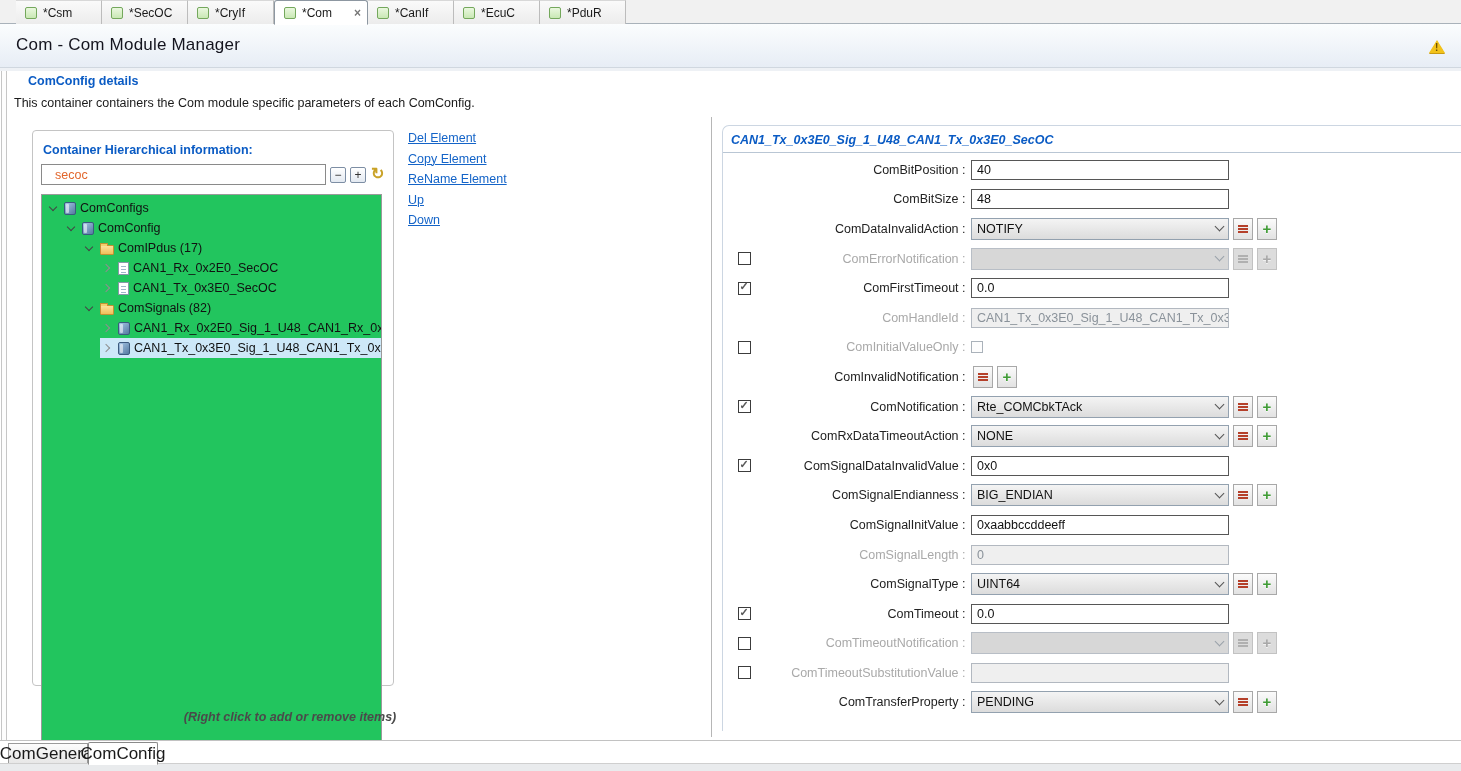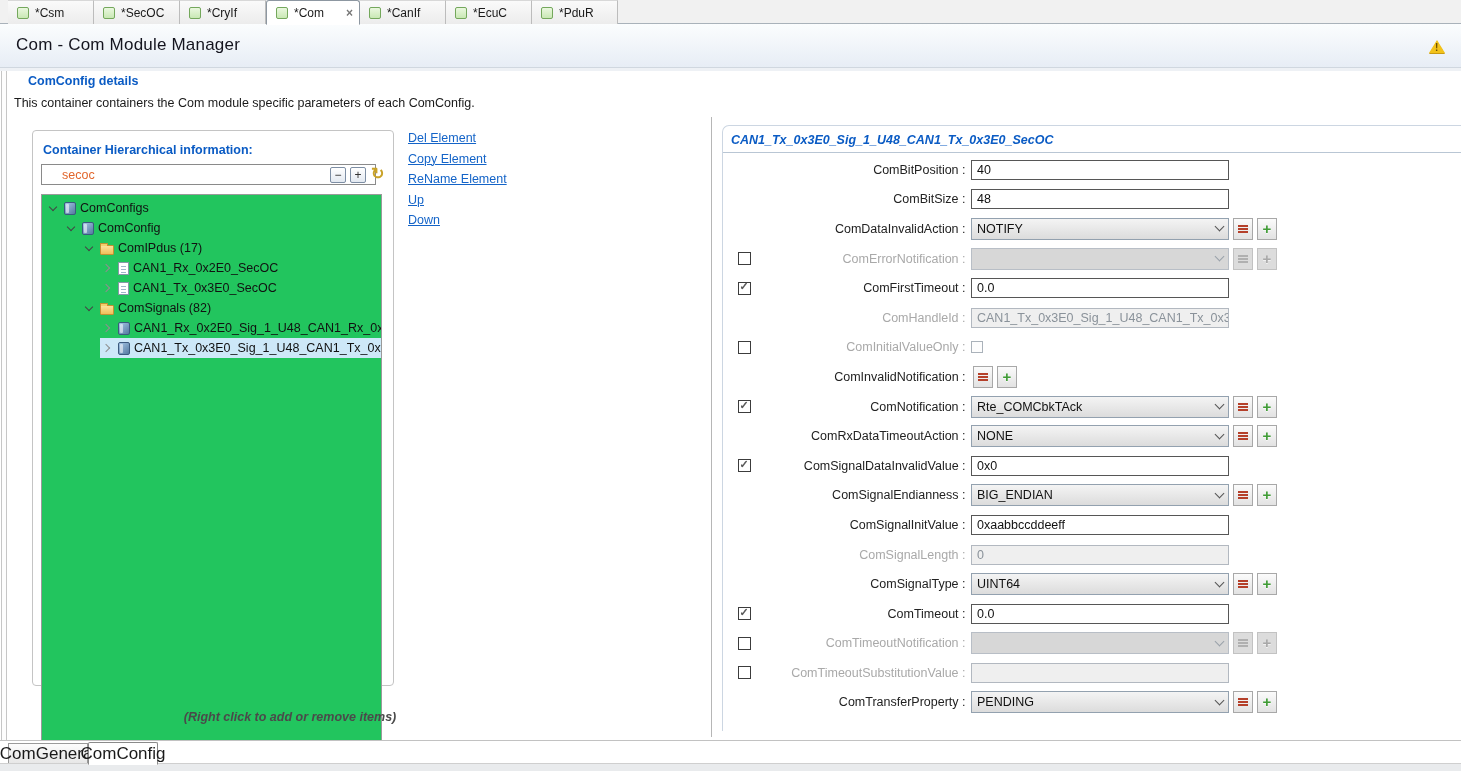--- a/index.html
+++ b/index.html
@@ -9,21 +9,21 @@
   *{margin:0;padding:0;box-sizing:border-box;}
   html,body{width:1461px;height:771px;overflow:hidden;}
   body{font-family:"Liberation Sans",sans-serif;font-size:12.5px;background:#fff;color:#1a1a1a;position:relative;}
 
   
   .gutter{position:absolute;left:1px;top:24px;bottom:0;width:6px;background:#fdfdfd;
     border-left:1px solid #c6c6c6;border-right:1px solid #c6c6c6;z-index:0;}
 
   
   .editor-tabs{position:absolute;left:0;top:0;right:0;height:24px;background:#f1f1f1;
-    border-bottom:1px solid #a9b2ba;display:flex;padding-left:8px;z-index:5;}
+    border-bottom:1px solid #a9b2ba;display:flex;padding-left:16px;z-index:5;}
   .etab{width:86px;height:24px;display:flex;align-items:center;gap:6px;padding:0 6px 0 9px;
     border-right:1px solid #bcbcbc;border-top:1px solid #d8d8d8;font-size:12px;color:#1a1a1a;
     background:linear-gradient(#fafafa,#ececec);white-space:nowrap;overflow:hidden;}
   .etab.active{width:94px;background:#fff;border:1px solid #8d97a1;border-bottom:1px solid #fff;
     border-radius:3px 3px 0 0;height:25px;position:relative;z-index:6;}
   .tab-icon{width:12px;height:12px;flex:none;border:1px solid #74a85c;border-radius:2px;
     background:linear-gradient(#eaf7df,#c9e8b4);}
   .tab-close{margin-left:auto;color:#777;font-size:12px;font-weight:bold;line-height:1;}
 
   
@@ -37,22 +37,22 @@
   .warn-tri::after{content:"!";position:absolute;left:-2px;top:2px;font-size:10px;font-weight:bold;color:#6b4e00;}
 
   
   .section-title{position:absolute;left:28px;top:74px;color:var(--accent-blue);font-weight:bold;z-index:1;}
   .section-desc{position:absolute;left:14px;top:96px;color:#1a1a1a;z-index:1;}
 
   
   .left-box{position:absolute;left:32px;top:130px;width:362px;height:556px;background:#fff;
     border:1px solid #c4c4c4;border-radius:4px;z-index:1;}
   .left-box-title{position:absolute;left:10px;top:12px;color:var(--accent-blue);font-weight:bold;}
-  .search-input{position:absolute;left:8px;top:33px;width:335px;height:21px;border:1px solid #8a8a8a;
-    padding:0 20px;font-family:"Liberation Sans",sans-serif;font-size:12.5px;color:var(--search-orange);outline:none;background:#fff;}
+  .search-input{position:absolute;left:8px;top:33px;width:285px;height:21px;border:1px solid #8a8a8a;
+    padding:0 13px;font-family:"Liberation Sans",sans-serif;font-size:12.5px;color:var(--search-orange);outline:none;background:#fff;}
   .tool-btn{position:absolute;top:36px;width:16px;height:16px;border:1px solid #7d8ea4;border-radius:2px;
     background:linear-gradient(#ffffff,#e3e9f1);display:flex;align-items:center;justify-content:center;
     font-size:12px;line-height:1;color:#333;cursor:default;}
   .tool-collapse{left:297px;} .tool-expand{left:317px;}
   .tool-sync{position:absolute;left:338px;top:33px;font-size:16px;font-weight:bold;color:#c9a227;}
 
   .tree-box{position:absolute;left:8px;top:63px;width:341px;height:582px;border:1px solid #9a9a9a;
     overflow:hidden;background:#22c55e;}
   .tree-row{height:20px;display:flex;align-items:center;}
   .row-inner{display:flex;align-items:center;flex:1;height:20px;gap:4px;white-space:nowrap;overflow:hidden;}

